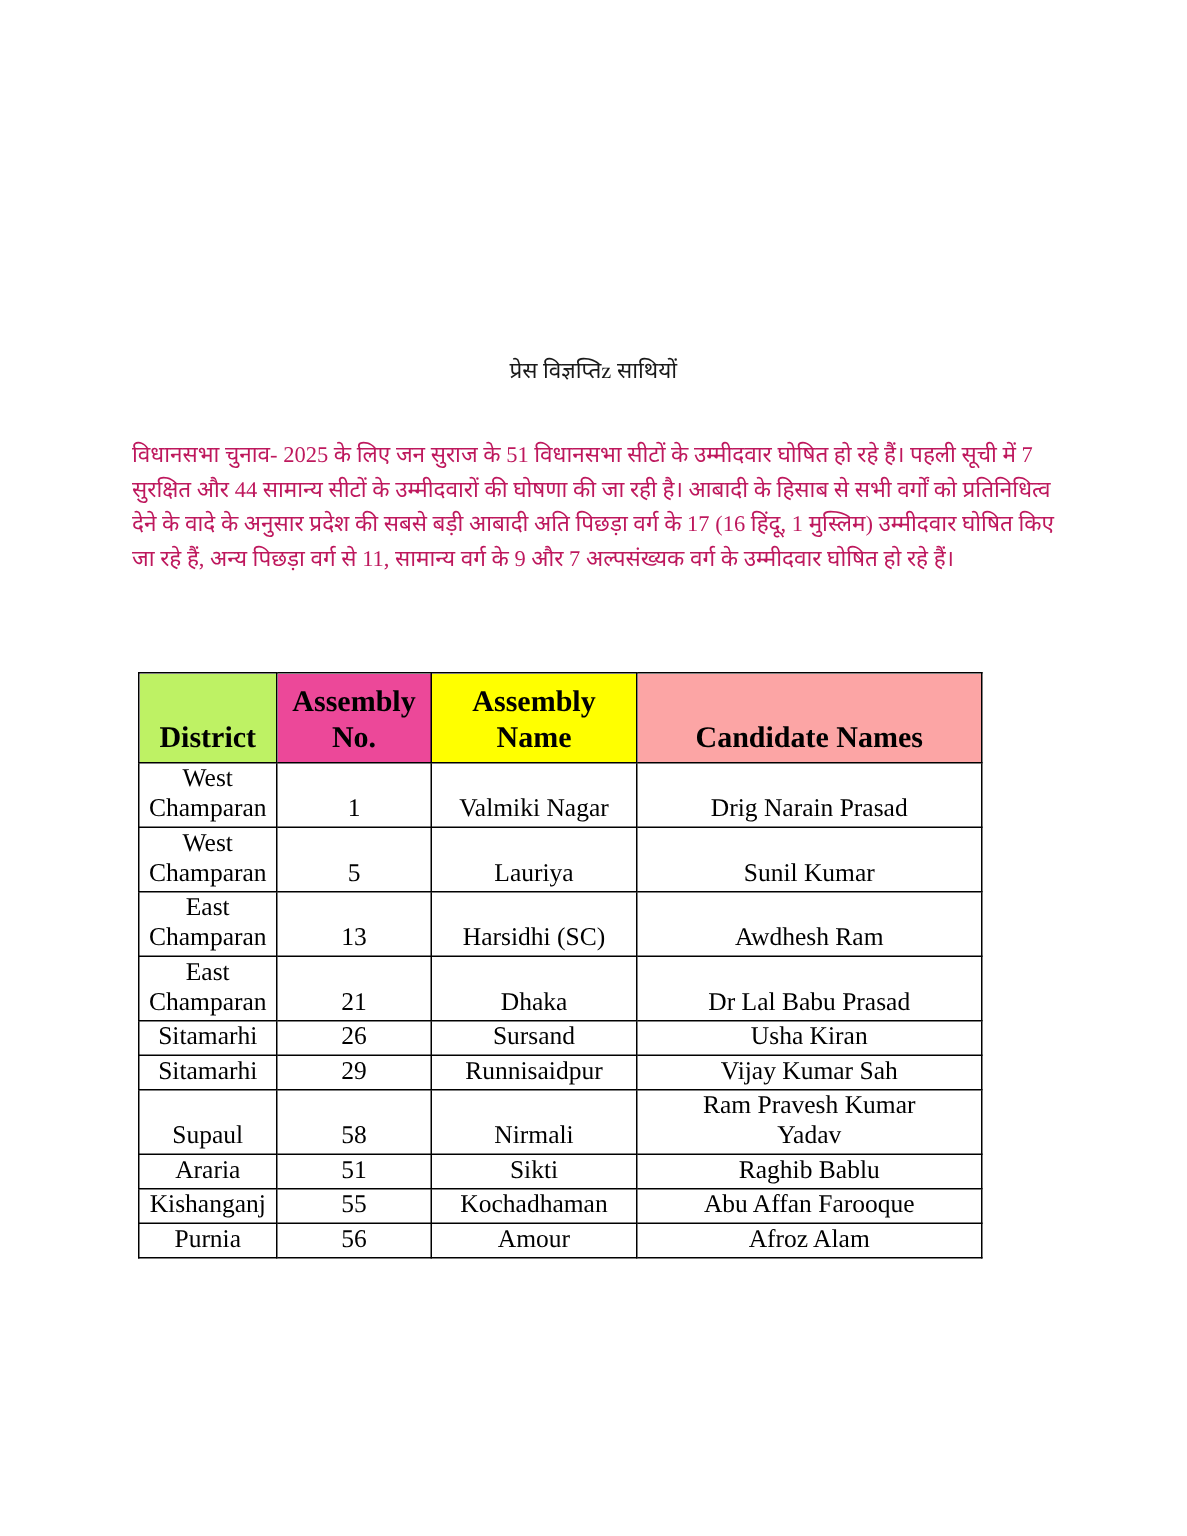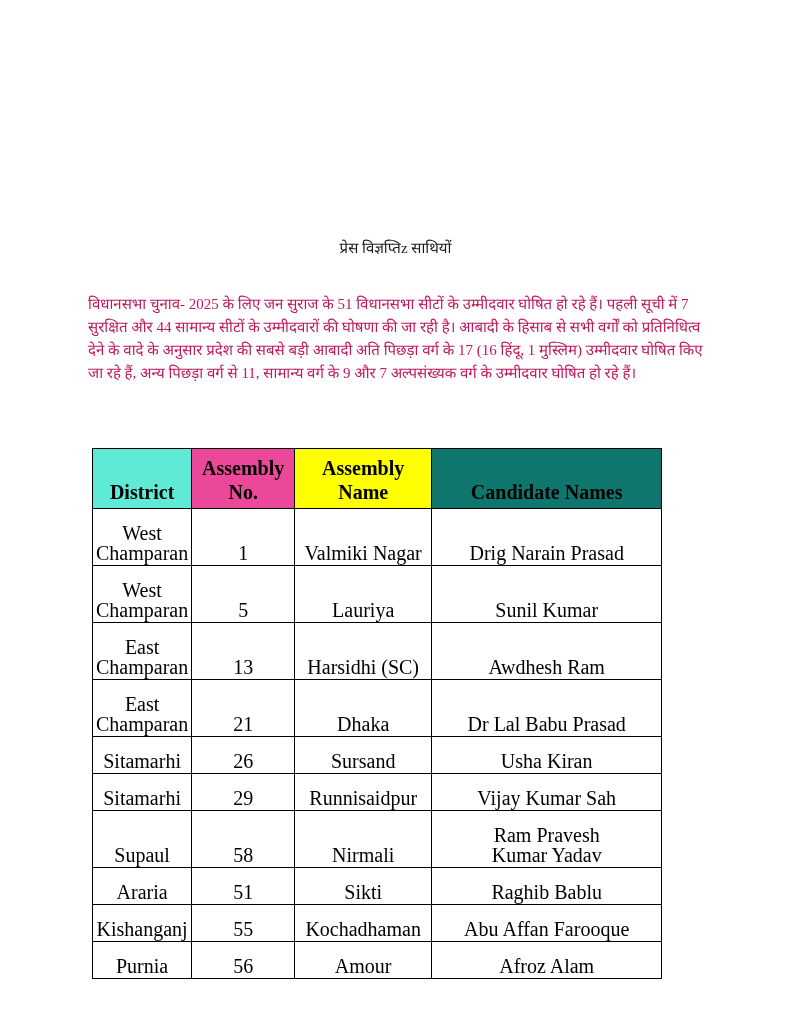--- a/index.html
+++ b/index.html
@@ -47,23 +47,23 @@
     overflow: hidden;
   }
   table.candidates th {
     height: 60px;
     font-size: 20px;
     font-weight: bold;
     line-height: 24px;
     padding: 2px 3px 4px;
   }
   table.candidates td {
-    font-size: 20px;
+    font-size: 17px;
     line-height: 20px;
-    padding: 14px 3px 2px;
+    padding: 0 3px 2px;
   }
   .wrap-narrow {
     display: inline-block;
     max-width: 160px;
   }
 </style>
 </head>
 <body>
 
 <div class="page">
@@ -75,24 +75,24 @@
 
   <table class="candidates">
     <colgroup>
       <col class="c-district">
         <col class="c-no">
         <col class="c-name">
         <col class="c-candidate">
     </colgroup>
     <thead>
       <tr>
-        <th style="background: #5eead4; border-color: rgb(0, 0, 0);">District</th>
+        <th style="background: #bef264; border-color: rgb(0, 0, 0);">District</th>
         <th style="background: #ec4899; border-color: rgb(0, 0, 0);">Assembly No.</th>
         <th style="background: rgb(255, 255, 0); border-color: rgb(0, 0, 0);">Assembly Name</th>
-        <th style="background: #0f766e; border-color: rgb(0, 0, 0); margin-left: 44px;">Candidate Names</th>
+        <th style="background: #fca5a5; border-color: rgb(0, 0, 0); margin-left: 44px;">Candidate Names</th>
       </tr>
     </thead>
     <tbody>
       <tr>
         <td style="border-color: rgb(0, 0, 0);">West Champaran</td>
         <td style="border-color: rgb(0, 0, 0);">1</td>
         <td style="border-color: rgb(0, 0, 0);">Valmiki Nagar</td>
         <td style="border-color: rgb(0, 0, 0);">Drig Narain Prasad</td>
       </tr>
       <tr>

